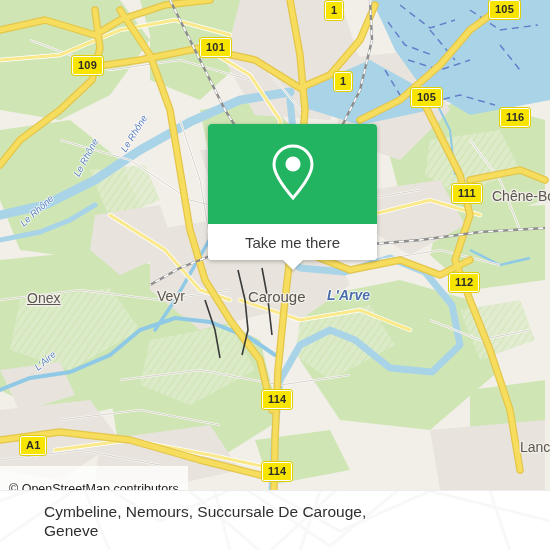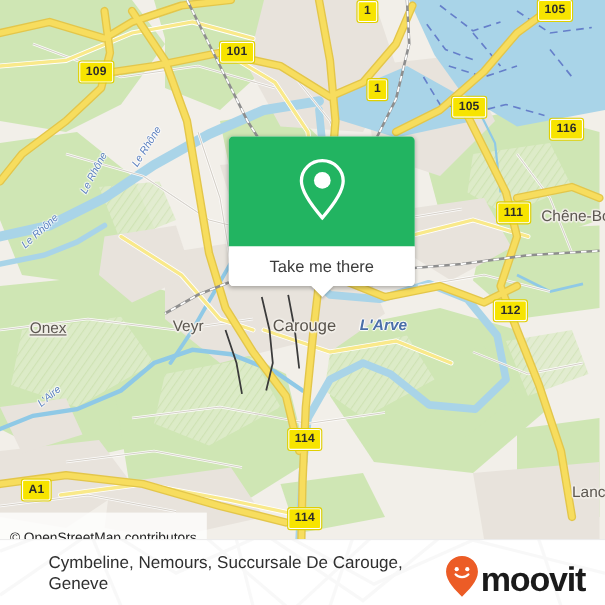--- a/index.html
+++ b/index.html
@@ -381,27 +381,16 @@
         <path d="M340,430 L300,550"></path>
         <path d="M470,430 L510,550"></path>
         <path d="M0,540 L160,430 L330,545 L470,430 L550,470"></path>
         <path d="M120,430 L260,550"></path>
         <path d="M400,430 L270,550"></path>
       </g>
     </svg>
 
     <div id="footer-title">Cymbeline, Nemours, Succursale De Carouge, Geneve</div>
 
-    <div id="moovit-logo">
-      <span>
-        <svg width="30" height="38" viewBox="0 0 30 38" aria-hidden="true">
-          <path d="M15 0.5 C6.9 0.5 0.5 6.8 0.5 14.8 C0.5 23.4 9.5 32 15 37.5 C20.5 32 29.5 23.4 29.5 14.8 C29.5 6.8 23.1 0.5 15 0.5 Z" fill="#ec5c26"></path>
-          <circle cx="10.2" cy="12.4" r="1.9" fill="#ffffff"></circle>
-          <circle cx="19.8" cy="12.4" r="1.9" fill="#ffffff"></circle>
-          <path d="M9.2 17.2 C11.4 20.4 18.6 20.4 20.8 17.2" fill="none" stroke="#ffffff" stroke-width="2.1" stroke-linecap="round"></path>
-        </svg>
-      </span>
-      <span id="moovit-wordmark">moovit</span>
-    </div>
 
   </div>
 
 </div>
 
 </body></html>

